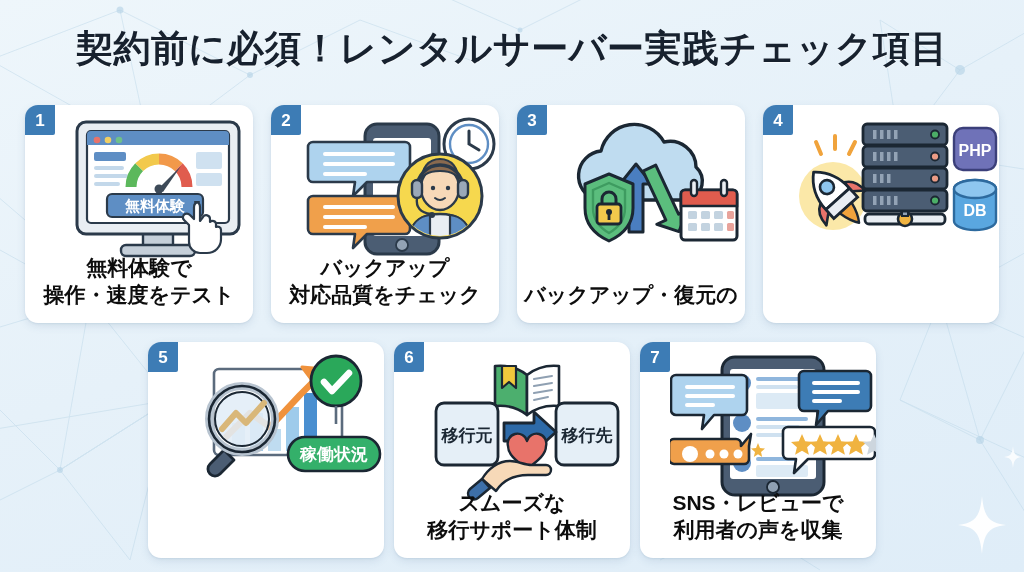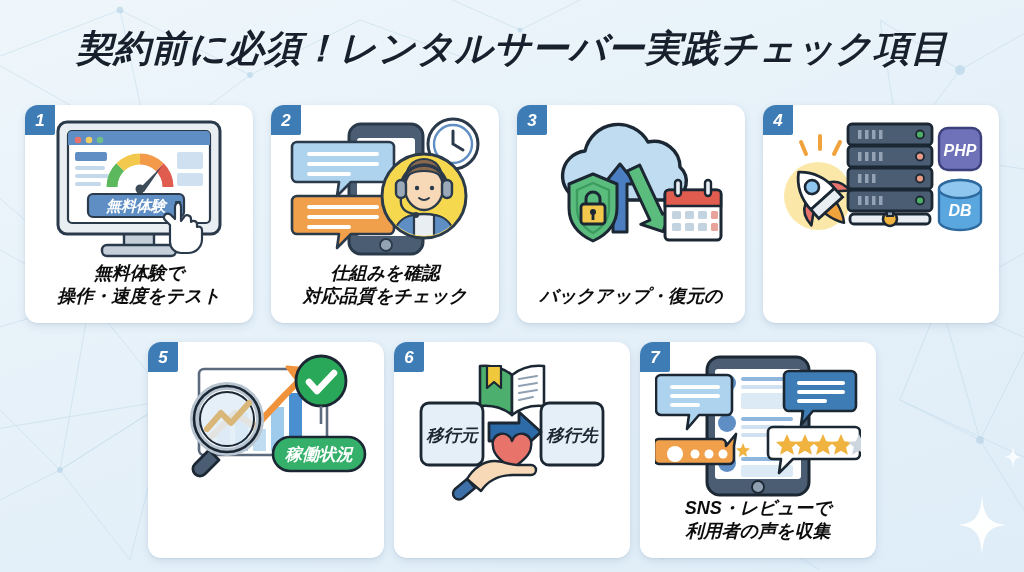--- a/index.html
+++ b/index.html
@@ -6,21 +6,20 @@
   html, body {
     width: 1024px; height: 572px;
     overflow: hidden;
     font-family: "Liberation Sans", "DejaVu Sans", sans-serif;
   }
   #stage {
     position: relative;
     width: 1024px; height: 572px;
     background: linear-gradient(160deg, #eef6fb 0%, #e6f1f9 45%, #dfedf8 100%);
     overflow: hidden;
-    font-style: italic;
   }
   #netbg { position: absolute; inset: 0; width: 1024px; height: 572px; pointer-events: none; }
 
   .sparkle { position: absolute; pointer-events: none; }
 
   #title {
     position: absolute;
     top: 24px; left: 0; width: 1024px;
     text-align: center;
     font-size: 37px;
@@ -44,27 +43,27 @@
     background: #3d7cb5;
     color: #ffffff;
     font-size: 17px; font-weight: bold;
     display: flex; align-items: center; justify-content: center;
     line-height: 1;
     border-bottom-right-radius: 2px;
   }
   .art {
     position: absolute; left: 0; top: 8px;
     width: 100%; height: 152px;
-    display: flex; align-items: center; justify-content: center;
+    display: flex; align-items: center; justify-content: flex-end;
   }
   .caption {
     position: absolute; left: 0; bottom: 14px; width: 100%;
     text-align: center;
     color: #0d0d0d;
-    font-size: 18px;
+    font-size: 21px;
     font-weight: bold;
     line-height: 1.32;
   }
   .caption span { display: block; white-space: nowrap; }
 
   
   #card-1 { left: 25px;  top: 105px; width: 228px; height: 218px; }
   #card-2 { left: 271px; top: 105px; width: 228px; height: 218px; }
   #card-3 { left: 517px; top: 105px; width: 228px; height: 218px; }
   #card-4 { left: 763px; top: 105px; width: 236px; height: 218px; }
@@ -220,21 +219,21 @@
             <path d="M114 74 a23 23 0 0 1 46 0" fill="none" stroke="#2b3a4a" stroke-width="3.4"></path>
             <rect x="109" y="66" width="10" height="18" rx="5" fill="#9aa8b8" stroke="#2b3a4a" stroke-width="2.4"></rect>
             <rect x="155" y="66" width="10" height="18" rx="5" fill="#9aa8b8" stroke="#2b3a4a" stroke-width="2.4"></rect>
             <path d="M114 84 q-2 14 14 16" fill="none" stroke="#2b3a4a" stroke-width="2.4"></path>
             <circle cx="129" cy="101" r="3" fill="#2b3a4a"></circle>
           </g>
         </g>
       </svg>
     </div>
     <div class="caption">
-      <span>仕組みを確認</span>
+      <span>バックアップ</span>
       <span>対応品質をチェック</span>
     </div>
   </div>
 
   <div class="card" id="card-3">
     <div class="badge">3</div>
     <div class="art">
       <svg width="196" height="150" viewBox="0 0 196 150">
 
         <g>
@@ -427,20 +426,24 @@
         <g>
           <path d="M103 118 c-12 -9 -19 -15 -19 -23 a9 9 0 0 1 19 -5 a9 9 0 0 1 19 5 c0 8 -7 14 -19 23 z" fill="#e8736a" stroke="#1b2733" stroke-width="2.4" stroke-linejoin="round"></path>
         </g>
 
         <g>
           <path d="M72 140 c8 -12 20 -16 32 -16 l18 0 a5 5 0 0 0 0 -10 l-14 0 c-8 0 -14 -4 -22 -4 c-12 0 -22 8 -28 18 z" fill="#f7d9b8" stroke="#1b2733" stroke-width="2.4" stroke-linejoin="round"></path>
           <path d="M58 128 l-12 10 a6 6 0 0 0 8 9 l12 -10 z" fill="#3d6fa8" stroke="#1b2733" stroke-width="2.4" stroke-linejoin="round"></path>
         </g>
       </svg>
     </div>
+    <div class="caption">
+      <span>スムーズな</span>
+      <span>移行サポート体制</span>
+    </div>
   </div>
 
   <div class="card" id="card-7">
     <div class="badge">7</div>
     <div class="art">
       <svg width="206" height="150" viewBox="0 0 206 150">
 
         <g>
           <rect x="52" y="6" width="102" height="138" rx="13" fill="#4b5d73" stroke="#1b2733" stroke-width="3"></rect>
           <rect x="60" y="18" width="86" height="110" rx="3" fill="#ffffff"></rect>

